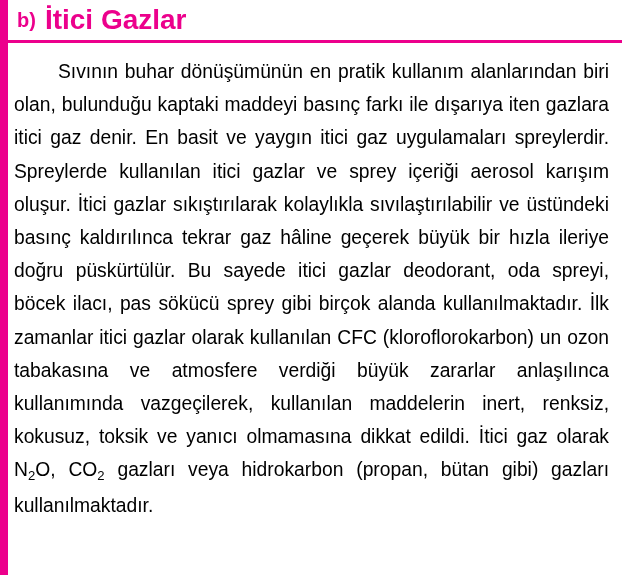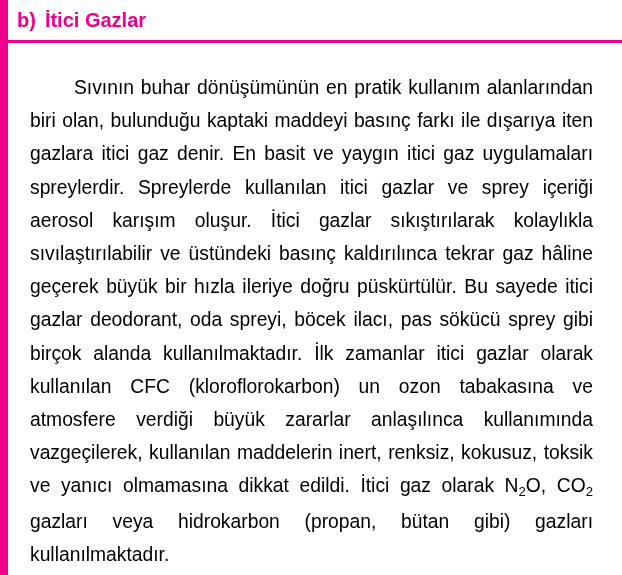--- a/index.html
+++ b/index.html
@@ -41,21 +41,21 @@
   }
   .heading-label {
     color: #ec008c;
     font-size: 20px;
     font-weight: bold;
     margin-right: 9px;
     letter-spacing: 0px;
   }
   .heading-title {
     color: #ec008c;
-    font-size: 20px;
+    font-size: 28px;
     font-weight: bold;
   }
   .heading-rule {
     position: absolute;
     left: 8px;
     top: 40px;
     right: 0;
     height: 3px;
     background: #ec008c;
   }
@@ -64,21 +64,21 @@
     left: 14px;
     top: 55px;
     width: 595px;
     color: #000000;
     font-size: 19.3px;
     line-height: 33.2px;
     text-align: justify;
     text-justify: inter-word;
   }
   .body-text p {
-    margin: 16px;
+    margin: 0;
     text-indent: 44px;
   }
   sub {
     font-size: 0.68em;
     vertical-align: baseline;
     position: relative;
     top: 0.28em;
   }
 </style>
 </head>

